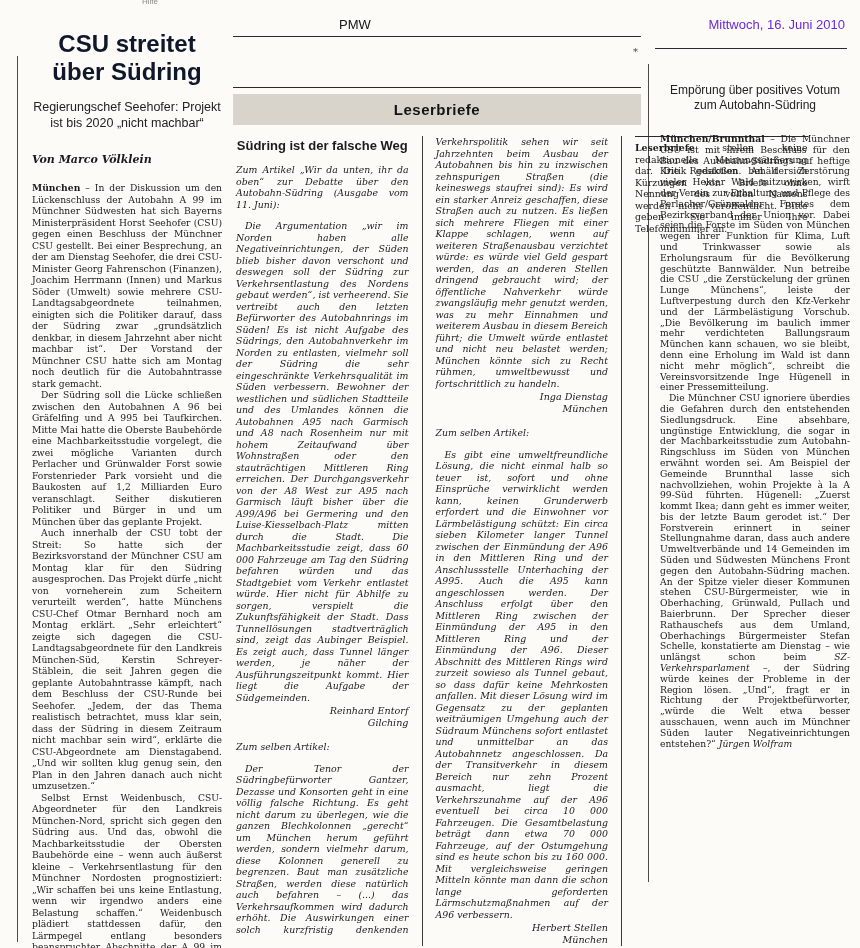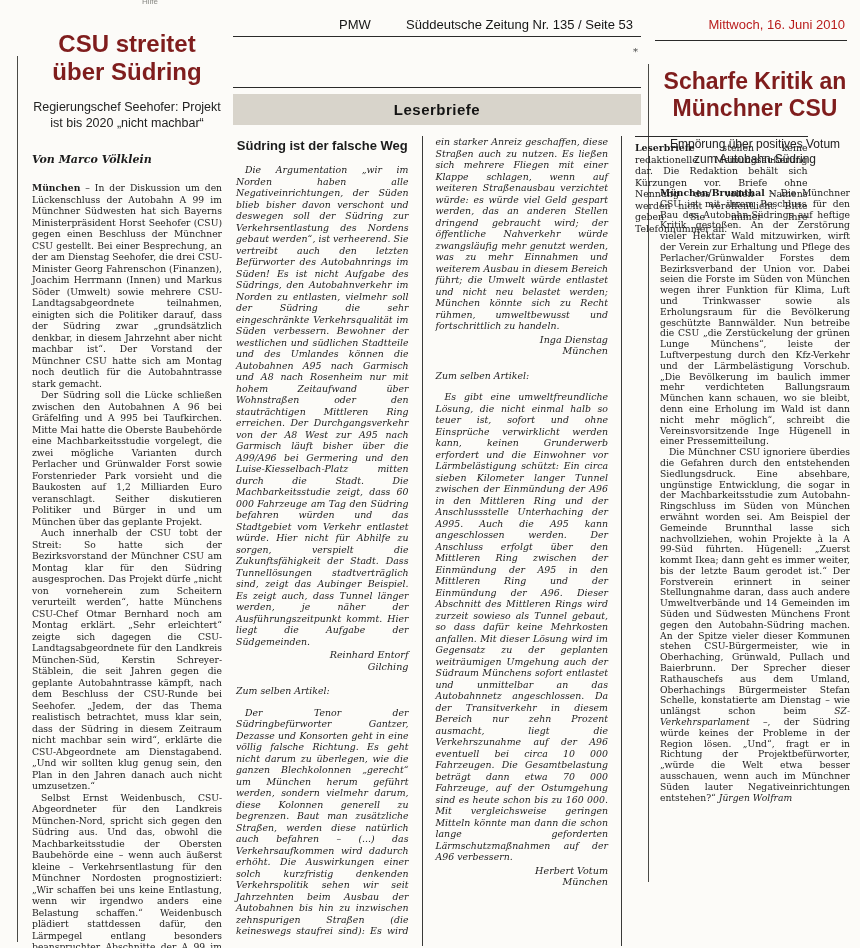--- a/index.html
+++ b/index.html
@@ -12,33 +12,33 @@
   .abs{position:absolute;}
 
   
   #top-note{left:142px;top:-3px;font-size:8px;color:#8a8a86;}
 
   
   #hdr-mid{left:233px;top:17px;width:408px;border-bottom:1px solid #2a2a2a;
     display:flex;justify-content:space-between;align-items:center;
     padding:0 8px 4px 106px;font-size:13px;color:#151515;box-sizing:border-box;}
   #hdr-right{left:655px;top:17px;width:192px;border-bottom:1px solid #2a2a2a;
-    text-align:right;padding:0 2px 8px 0;font-size:13px;color:#b91c1c;box-sizing:border-box;}
+    text-align:right;padding:0 2px 16px 0;font-size:13px;color:#6d28d9;box-sizing:border-box;}
   #hdr-star{left:233px;top:46px;width:405px;text-align:right;font-size:10px;color:#444;}
 
   
   .vrule{width:1px;background:#4a4a46;}
   #rule-left{left:17px;top:56px;height:886px;}
   #rule-right{left:648px;top:64px;height:818px;}
   #lb-topline{left:233px;top:87px;width:408px;height:1px;background:#2a2a2a;}
 
   
   #left-art{left:32px;top:30px;width:190px;}
   .headline{font-family:"Liberation Sans",sans-serif;font-weight:bold;
-    font-size:24px;line-height:28px;text-align:center;color:#7f1d1d;}
+    font-size:24px;line-height:28px;text-align:center;color:#0f172a;}
   .subhead{font-family:"Liberation Sans",sans-serif;font-size:12.5px;line-height:16px;
     text-align:center;margin-top:13px;color:#222;}
   .byline{font-style:italic;font-weight:bold;font-size:11px;text-align:left;margin-top:22px;}
   .bodytext{margin-top:16px;font-size:9.2px;line-height:11.5px;text-align:justify;hyphens:auto;}
   .bodytext p{margin:0;}
   .bodytext p + p{text-indent:9px;}
   .lead-in{font-weight:bold;}
 
   
   #lb-banner{left:233px;top:94px;width:408px;height:31px;background:#d8d4cb;
@@ -66,21 +66,20 @@
   #right-art .bodytext{margin-top:21px;font-size:9.2px;line-height:10.8px;}
   .it{font-style:italic;}
 </style>
 </head>
 <body>
 
 <div id="top-note" class="abs sans">Hilfe</div>
 
 <div id="hdr-mid" class="abs sans">
   <span>PMW</span>
-  <span>Süddeutsche Zeitung Nr. 135 / Seite 53</span>
 </div>
 <div id="hdr-right" class="abs sans">Mittwoch, 16. Juni 2010</div>
 <div id="hdr-star" class="abs">*</div>
 
 <div id="rule-left" class="abs vrule"></div>
 <div id="rule-right" class="abs vrule"></div>
 <div id="lb-topline" class="abs"></div>
 
 <div id="left-art" class="abs">
   <div class="headline">CSU streitet über Südring</div>
@@ -95,51 +94,51 @@
 </div>
 
 <div id="lb-banner" class="abs">
   <span>Leserbriefe</span>
 </div>
 
 <div id="letters" class="abs">
 
   <div class="letter">
     <div class="letter-head">Südring ist der falsche Weg</div>
+    <div class="letter-ref">Zum Artikel „Wir da unten, ihr da oben“ zur Debatte über den Autobahn-Südring (Ausgabe vom 11. Juni):</div>
     <p class="letter-body">Die Argumentation „wir im Norden haben alle Negativeinrichtungen, der Süden blieb bisher davon verschont und deswegen soll der Südring zur Verkehrsentlastung des Nordens gebaut werden“, ist verheerend. Sie vertreibt auch den letzten Befürworter des Autobahnrings im Süden! Es ist nicht Aufgabe des Südrings, den Autobahnverkehr im Norden zu entlasten, vielmehr soll der Südring die sehr eingeschränkte Verkehrsqualität im Süden verbessern. Bewohner der westlichen und südlichen Stadtteile und des Umlandes können die Autobahnen A95 nach Garmisch und A8 nach Rosenheim nur mit hohem Zeitaufwand über Wohnstraßen oder den stauträchtigen Mittleren Ring erreichen. Der Durchgangsverkehr von der A8 West zur A95 nach Garmisch läuft bisher über die A99/A96 bei Germering und den Luise-Kiesselbach-Platz mitten durch die Stadt. Die Machbarkeitsstudie zeigt, dass 60 000 Fahrzeuge am Tag den Südring befahren würden und das Stadtgebiet vom Verkehr entlastet würde. Hier nicht für Abhilfe zu sorgen, verspielt die Zukunftsfähigkeit der Stadt. Dass Tunnellösungen stadtverträglich sind, zeigt das Aubinger Beispiel. Es zeigt auch, dass Tunnel länger werden, je näher der Ausführungszeitpunkt kommt. Hier liegt die Aufgabe der Südgemeinden.</p>
     <div class="letter-sig">
       <span>Reinhard Entorf</span>
       <span>Gilching</span>
     </div>
   </div>
 
   <div class="letter">
     <div class="letter-ref">Zum selben Artikel:</div>
     <p class="letter-body">Der Tenor der Südringbefürworter Gantzer, Dezasse und Konsorten geht in eine völlig falsche Richtung. Es geht nicht darum zu überlegen, wie die ganzen Blechkolonnen „gerecht“ um München herum geführt werden, sondern vielmehr darum, diese Kolonnen generell zu begrenzen. Baut man zusätzliche Straßen, werden diese natürlich auch befahren – (...) das Verkehrsaufkommen wird dadurch erhöht. Die Auswirkungen einer solch kurzfristig denkenden Verkehrspolitik sehen wir seit Jahrzehnten beim Ausbau der Autobahnen bis hin zu inzwischen zehnspurigen Straßen (die keineswegs staufrei sind): Es wird ein starker Anreiz geschaffen, diese Straßen auch zu nutzen. Es ließen sich mehrere Fliegen mit einer Klappe schlagen, wenn auf weiteren Straßenausbau verzichtet würde: es würde viel Geld gespart werden, das an anderen Stellen dringend gebraucht wird; der öffentliche Nahverkehr würde zwangsläufig mehr genutzt werden, was zu mehr Einnahmen und weiterem Ausbau in diesem Bereich führt; die Umwelt würde entlastet und nicht neu belastet werden; München könnte sich zu Recht rühmen, umweltbewusst und fortschrittlich zu handeln.</p>
     <div class="letter-sig">
       <span>Inga Dienstag</span>
       <span>München</span>
     </div>
   </div>
 
   <div class="letter">
     <div class="letter-ref">Zum selben Artikel:</div>
     <p class="letter-body">Es gibt eine umweltfreundliche Lösung, die nicht einmal halb so teuer ist, sofort und ohne Einsprüche verwirklicht werden kann, keinen Grunderwerb erfordert und die Einwohner vor Lärmbelästigung schützt: Ein circa sieben Kilometer langer Tunnel zwischen der Einmündung der A96 in den Mittleren Ring und der Anschlussstelle Unterhaching der A995. Auch die A95 kann angeschlossen werden. Der Anschluss erfolgt über den Mittleren Ring zwischen der Einmündung der A95 in den Mittleren Ring und der Einmündung der A96. Dieser Abschnitt des Mittleren Rings wird zurzeit sowieso als Tunnel gebaut, so dass dafür keine Mehrkosten anfallen. Mit dieser Lösung wird im Gegensatz zu der geplanten weiträumigen Umgehung auch der Südraum Münchens sofort entlastet und unmittelbar an das Autobahnnetz angeschlossen. Da der Transitverkehr in diesem Bereich nur zehn Prozent ausmacht, liegt die Verkehrszunahme auf der A96 eventuell bei circa 10 000 Fahrzeugen. Die Gesamtbelastung beträgt dann etwa 70 000 Fahrzeuge, auf der Ostumgehung sind es heute schon bis zu 160 000. Mit vergleichsweise geringen Mitteln könnte man dann die schon lange geforderten Lärmschutzmaßnahmen auf der A96 verbessern.</p>
     <div class="letter-sig">
-      <span>Herbert Votum</span>
+      <span>Herbert Stellen</span>
       <span>München</span>
     </div>
   </div>
 
   <div id="notice">
     <span class="lead-in">Leserbriefe</span><span> stellen keine redaktionelle Meinungsäußerung dar. Die Redaktion behält sich Kürzungen vor. Briefe ohne Nennung des vollen Namens werden nicht veröffentlicht. Bitte geben Sie immer Ihre Telefonnummer an.</span>
   </div>
 
 </div>
 
 <div id="right-art" class="abs">
-  <div class="headline">Scharfe Kritik an Münchner CSU</div>
   <div class="subhead">Empörung über positives Votum zum Autobahn-Südring</div>
   <div class="bodytext">
     <p><span class="lead-in">München/Brunnthal</span><span> – Die Münchner CSU ist mit ihrem Beschluss für den Bau des Autobahn-Südrings auf heftige Kritik gestoßen. An der Zerstörung vieler Hektar Wald mitzuwirken, wirft der Verein zur Erhaltung und Pflege des Perlacher/Grünwalder Forstes dem Bezirksverband der Union vor. Dabei seien die Forste im Süden von München wegen ihrer Funktion für Klima, Luft und Trinkwasser sowie als Erholungsraum für die Bevölkerung geschützte Bannwälder. Nun betreibe die CSU „die Zerstückelung der grünen Lunge Münchens“, leiste der Luftverpestung durch den Kfz-Verkehr und der Lärmbelästigung Vorschub. „Die Bevölkerung im baulich immer mehr verdichteten Ballungsraum München kann schauen, wo sie bleibt, denn eine Erholung im Wald ist dann nicht mehr möglich“, schreibt die Vereinsvorsitzende Inge Hügenell in einer Pressemitteilung.</span></p>
     <p><span>Die Münchner CSU ignoriere überdies die Gefahren durch den entstehenden Siedlungsdruck. Eine absehbare, ungünstige Entwicklung, die sogar in der Machbarkeitsstudie zum Autobahn-Ringschluss im Süden von München erwähnt worden sei. Am Beispiel der Gemeinde Brunnthal lasse sich nachvollziehen, wohin Projekte à la A 99-Süd führten. Hügenell: „Zuerst kommt Ikea; dann geht es immer weiter, bis der letzte Baum gerodet ist.“ Der Forstverein erinnert in seiner Stellungnahme daran, dass auch andere Umweltverbände und 14 Gemeinden im Süden und Südwesten Münchens Front gegen den Autobahn-Südring machen. An der Spitze vieler dieser Kommunen stehen CSU-Bürgermeister, wie in Oberhaching, Grünwald, Pullach und Baierbrunn. Der Sprecher dieser Rathauschefs aus dem Umland, Oberhachings Bürgermeister Stefan Schelle, konstatierte am Dienstag – wie unlängst schon beim </span><span class="it">SZ-Verkehrsparlament</span><span> –, der Südring würde keines der Probleme in der Region lösen. „Und“, fragt er in Richtung der Projektbefürworter, „würde die Welt etwa besser ausschauen, wenn auch im Münchner Süden lauter Negativeinrichtungen entstehen?“ </span><span class="it">Jürgen Wolfram</span></p>
   </div>
 </div>
 
 </body></html>

